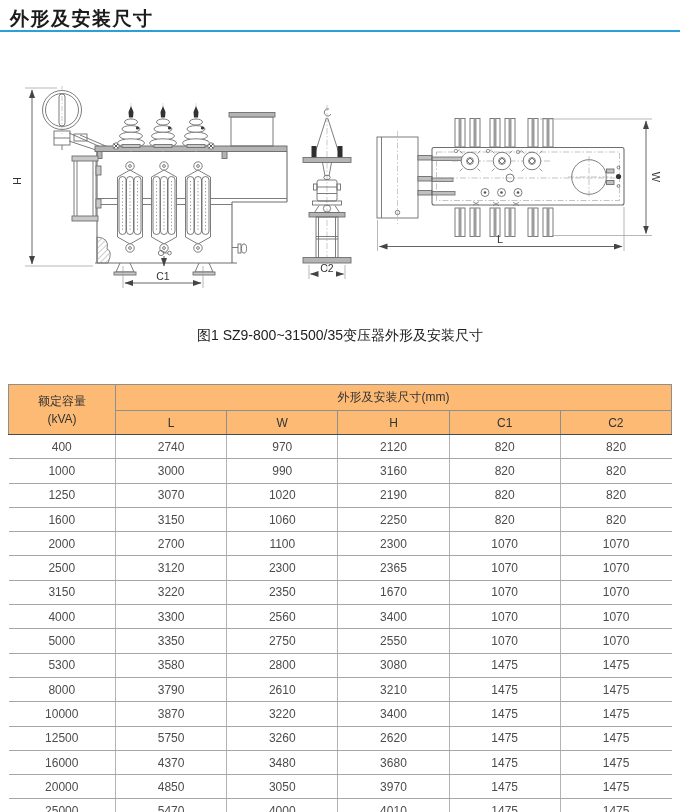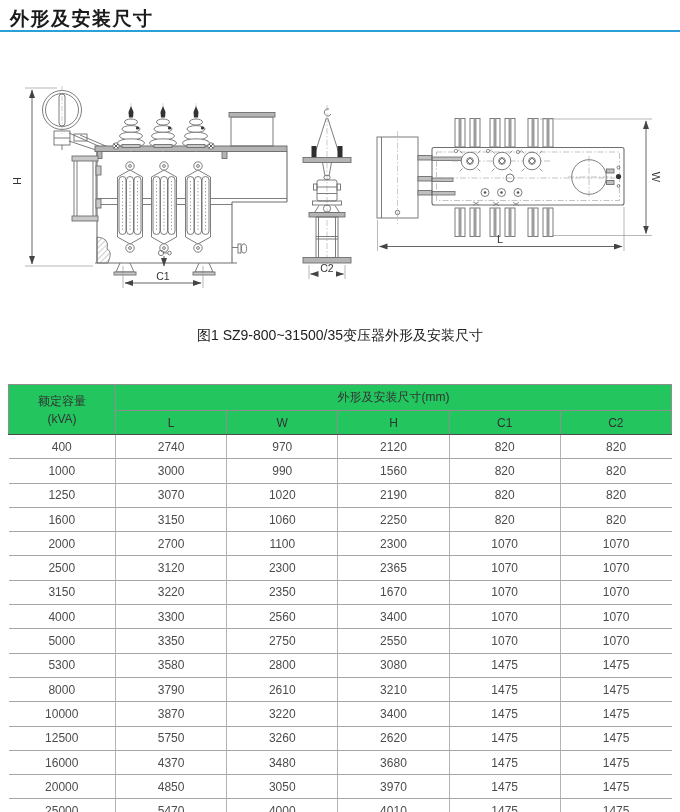--- a/index.html
+++ b/index.html
@@ -9,21 +9,21 @@
   .page-title{position:absolute;left:10px;top:6px;font-size:19px;font-weight:600;
               letter-spacing:1.5px;color:#1b1b1b;text-align:right;}
   .title-rule{position:absolute;left:0;top:30px;width:680px;height:2px;background:#2b9fd8;}
   .drawing-wrap{position:absolute;left:0;top:0;width:680px;height:320px;}
   .figure-caption{position:absolute;left:0;top:327px;width:680px;text-align:center;
                   font-size:14px;color:#222;}
   table.dim-table{position:absolute;left:8px;top:384px;width:664px;border-collapse:collapse;
                   table-layout:fixed;font-size:12px;color:#4c4c4c;
                   border-bottom:2px solid #6fcbe8;}
   table.dim-table col.c-cap{width:107px;}
-  table.dim-table th{background:#22c55e;font-weight:400;color:#333;
+  table.dim-table th{background:#fdba74;font-weight:400;color:#333;
                      border:1px solid #8f8f8f;text-align:center;}
   table.dim-table thead tr.h1 th{height:23px;}
   table.dim-table thead tr.h2 th{height:21px;border-bottom:1px solid #4a4a4a;}
   table.dim-table th.cap-head{border-bottom:1px solid #4a4a4a;line-height:1.5;}
   table.dim-table tbody td{height:21.3px;text-align:center;
                      border-top:1px solid #a6a6a6;border-bottom:1px solid #a6a6a6;
                      border-left:1px solid #b3b3b3;border-right:1px solid #b3b3b3;}
   table.dim-table tbody td:first-child{border-left:none;}
   table.dim-table tbody td:last-child{border-right:none;}
   svg text{font-family:"Liberation Sans","DejaVu Sans",sans-serif;fill:#333;}
@@ -353,21 +353,21 @@
           <td>2740</td>
           <td>970</td>
           <td>2120</td>
           <td>820</td>
           <td>820</td>
         </tr>
         <tr>
           <td>1000</td>
           <td>3000</td>
           <td>990</td>
-          <td>1560</td>
+          <td>3160</td>
           <td>820</td>
           <td>820</td>
         </tr>
         <tr>
           <td>1250</td>
           <td>3070</td>
           <td>1020</td>
           <td>2190</td>
           <td>820</td>
           <td>820</td>

